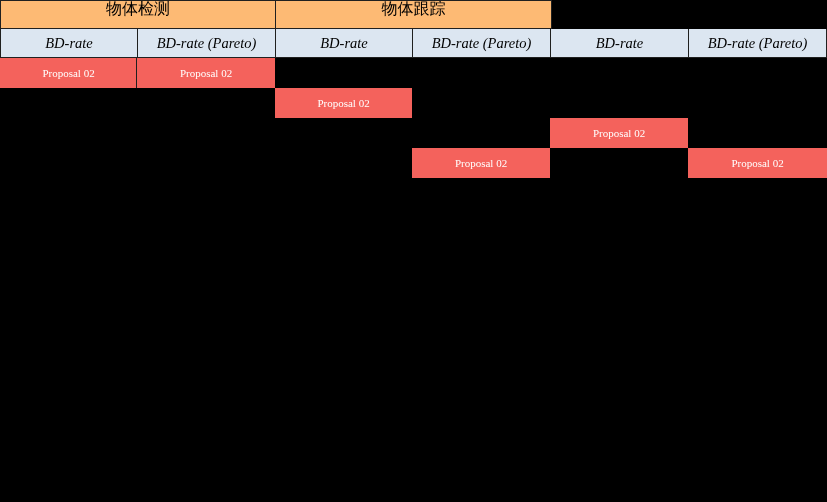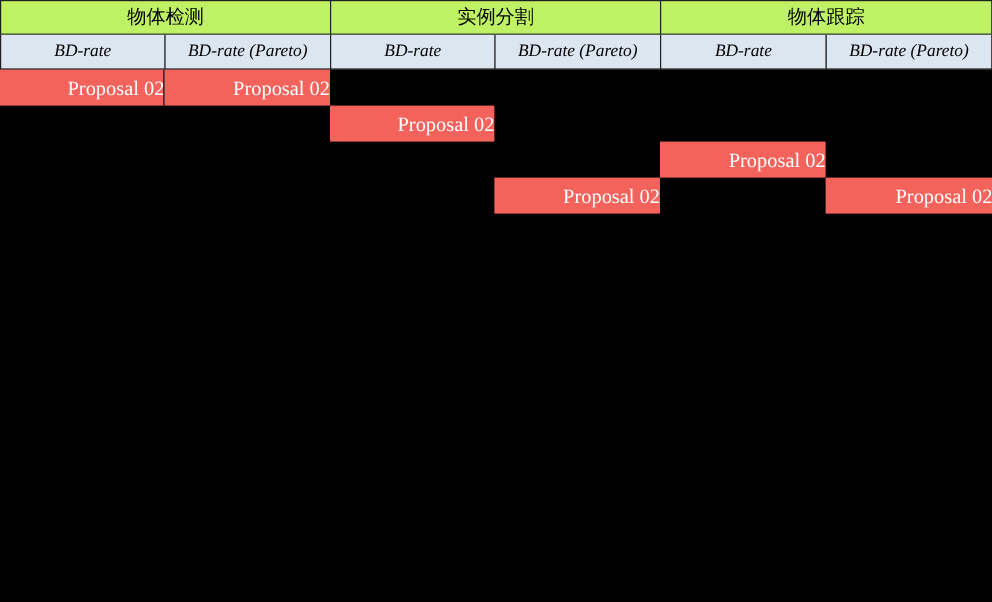--- a/index.html
+++ b/index.html
@@ -34,25 +34,25 @@
   .group-row,
   .sub-row {
     display: flex;
     width: 827px;
     box-sizing: border-box;
   }
 
   .group-cell {
     box-sizing: border-box;
     height: 29px;
-    background: #bef264;
+    background: #fdba74;
     border: 1px solid #20201f;
     border-right-width: 0;
     display: flex;
-    align-items: center;
+    align-items: flex-start;
     justify-content: center;
     font-size: 16px;
     color: #000000;
     line-height: 1;
     white-space: nowrap;
     overflow: hidden;
   }
   .group-cell:last-child {
     border-right-width: 1px;
     font-family: Liberation Serif, serif;
@@ -89,41 +89,38 @@
     background: #000000;
   }
 
   .bar {
     position: absolute;
     box-sizing: border-box;
     height: 30px;
     background: #f4625c;
     display: flex;
     align-items: center;
-    justify-content: flex-end;
+    justify-content: center;
     color: #ffffff;
-    font-size: 17px;
+    font-size: 11px;
     line-height: 1;
     white-space: nowrap;
     overflow: hidden;
   }
 </style>
 </head>
 <body>
 
 <div id="root">
 
   <div class="header-wrap">
 
     <div class="group-row">
       <div class="group-cell" style="width:275px">
         <span>物体检测</span>
-      </div>
-      <div class="group-cell" style="width:275px">
-        <span>实例分割</span>
       </div>
       <div class="group-cell" style="width:277px">
         <span>物体跟踪</span>
       </div>
     </div>
 
     <div class="sub-row">
       <div class="sub-cell" style="width:137px">
         <span>BD-rate</span>
       </div>

